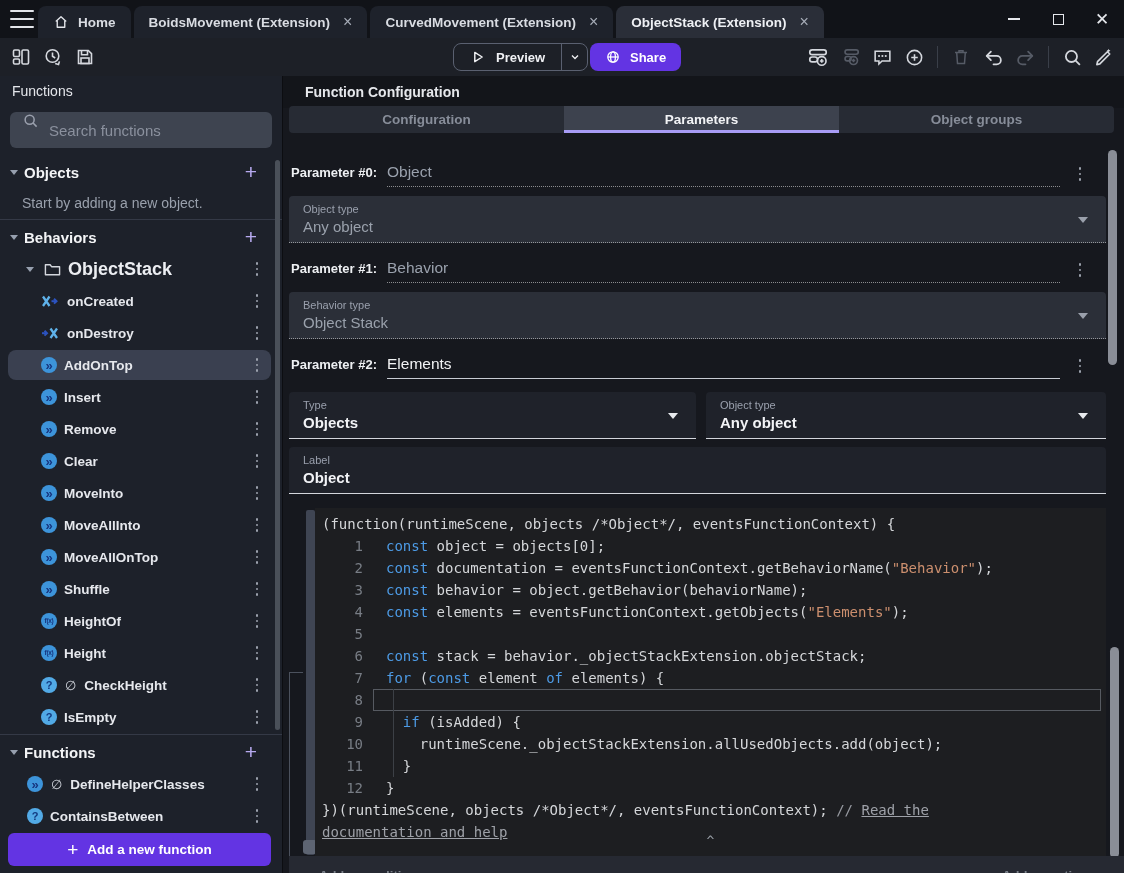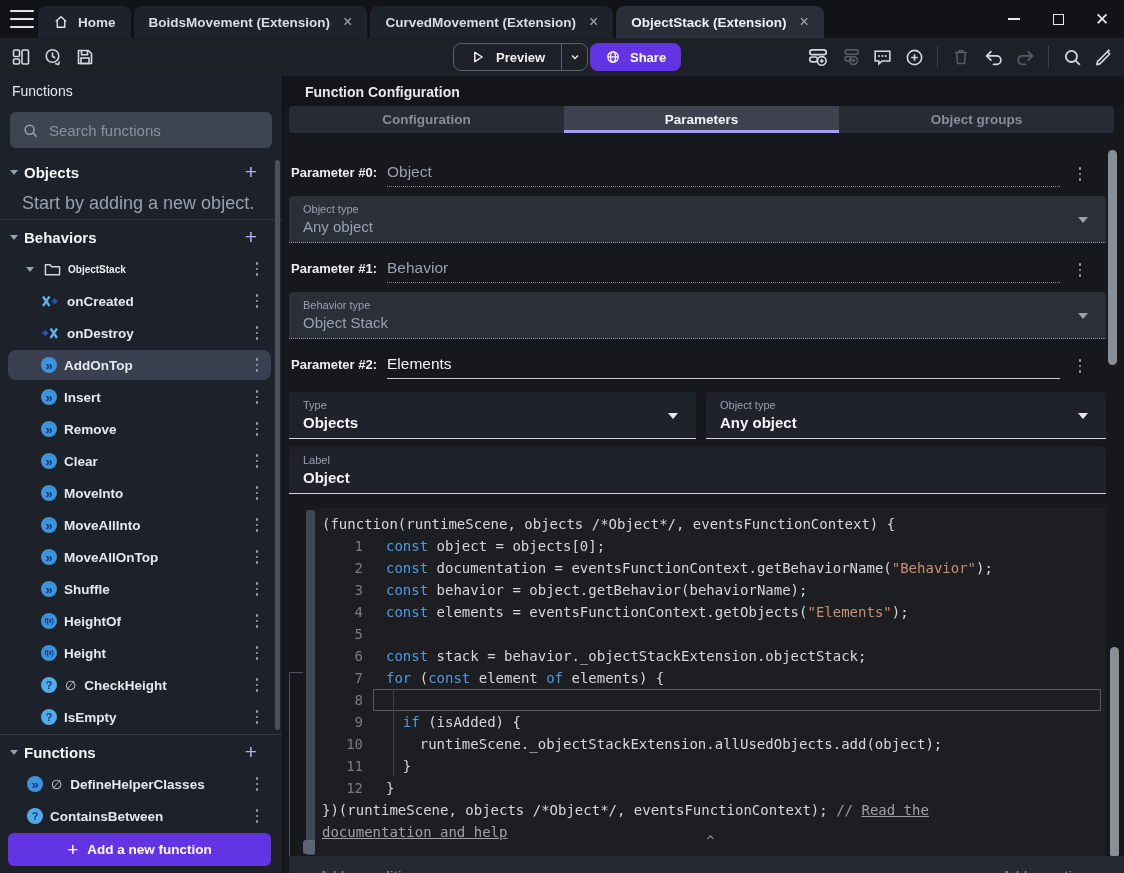--- a/index.html
+++ b/index.html
@@ -30,33 +30,33 @@
   .preview-btn { position:absolute; left:453px; top:5px; height:28px; display:flex; align-items:stretch; border:1px solid #5a6070; border-radius:8px; color:#f0f1f4; }
   .pv-main { display:flex; align-items:center; gap:10px; padding:0 16px; font-size:13px; font-weight:700; }
   .pv-chev { width:26px; display:flex; align-items:center; justify-content:center; border-left:1px solid #5a6070; }
   .share-btn { position:absolute; left:590px; top:5px; height:28px; display:flex; align-items:center; gap:9px; padding:0 15px; background:#6334e3; border-radius:8px; color:#ffffff; font-size:13px; font-weight:700; }
   .tb-right { position:absolute; right:5px; top:4px; display:flex; align-items:center; gap:2px; }
   .tb-sep { width:1px; height:22px; background:#3a3f49; margin:0 6px; }
 
   
   .sidebar { position:absolute; left:0; top:76px; width:283px; height:797px; background:#1d212a; border-right:1px solid #0c0d11; }
   .sb-title { position:absolute; left:12px; top:7px; font-size:14px; font-weight:500; color:#e4e6eb; }
-  .search-box { position:absolute; left:10px; top:36px; width:262px; height:36px; background:#3e4450; border-radius:6px; display:flex; align-items:center; padding-left:12px; gap:10px; }
+  .search-box { position:absolute; left:10px; top:36px; width:262px; height:36px; background:#3e4450; border-radius:6px; display:flex; padding-left:12px; gap:10px; }
   .search-box input { background:transparent; border:none; outline:none; color:#dfe3ea; font-size:15px; width:200px; font-family:"Liberation Sans",sans-serif; }
   .search-box input::placeholder { color:#8b919e; }
   .sb-content { position:absolute; left:0; top:80px; right:0; }
   .section-header { height:32px; position:relative; display:flex; align-items:center; padding-left:24px; }
   .section-header .sec-label { font-size:15px; font-weight:700; color:#f3f4f6; }
   .caret-down { position:absolute; left:10px; top:14px; width:0; height:0; border-left:4.5px solid transparent; border-right:4.5px solid transparent; border-top:5.5px solid #97a0af; }
   .plus-btn { position:absolute; right:19px; top:4px; width:24px; height:24px; color:#b7aaf0; font-size:21px; font-weight:400; display:flex; align-items:center; justify-content:center; cursor:pointer; }
-  .empty-text { height:30px; display:flex; align-items:center; padding-left:22px; color:#99a0ac; font-size:18px; }
+  .empty-text { height:30px; display:flex; align-items:center; padding-left:22px; color:#99a0ac; font-size:14px; }
   .sb-divider { border-top:1px solid #343946; margin:1px 0; }
   .group-row { height:32px; position:relative; display:flex; align-items:center; padding-left:44px; gap:7px; }
   .group-row .caret-down { left:26px; }
-  .group-row .row-label { font-size:10px; font-weight:700; color:#eceef2; }
+  .group-row .row-label { font-size:18px; font-weight:700; color:#eceef2; }
   .item-row { height:32px; position:relative; display:flex; align-items:center; padding-left:41px; gap:7px; }
   .item-row.fn-item { padding-left:27px; }
   .item-row .row-label { font-size:13.5px; font-weight:600; color:#e6e8ed; position:relative; z-index:1; }
   .item-row.selected::before { content:""; position:absolute; left:8px; right:11px; top:1px; bottom:1px; background:#3a4050; border-radius:8px; }
   .item-row > * { position:relative; z-index:1; }
   .gear { width:16px; height:16px; border-radius:50%; background:#3d94da; border:2px dashed #3d94da; color:#16357f; font-weight:700; display:inline-flex; align-items:center; justify-content:center; font-size:13px; line-height:1; flex:none; }
   .gear.cond { background:#52aae6; border-color:#52aae6; color:#123a80; font-size:11px; }
   .gear.fx { font-size:6.5px; letter-spacing:-0.3px; }
   .priv { color:#cdd1d9; font-size:13px; margin:0 1px; }
   .kebab { position:absolute; right:21px; top:9px; width:8px; height:14px; display:flex; flex-direction:column; align-items:center; justify-content:space-between; cursor:pointer; z-index:2; }

